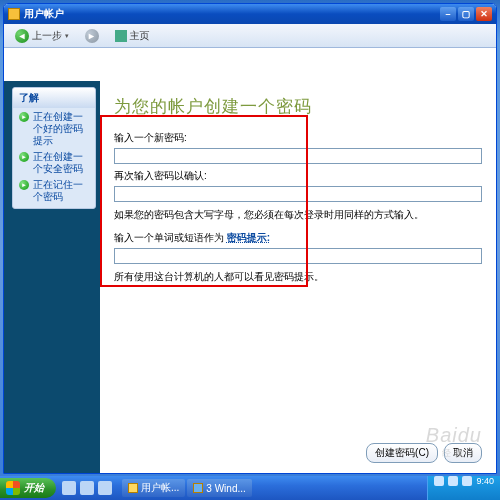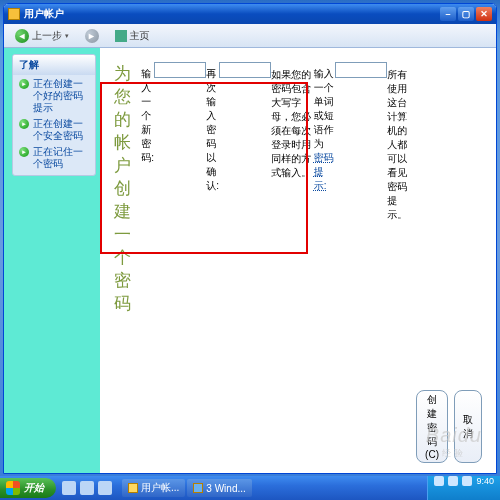--- a/index.html
+++ b/index.html
@@ -13,34 +13,34 @@
   .winbtns { margin-left:auto; display:flex; gap:2px;}
   .winbtns span { width:16px; height:14px; border-radius:2px; display:flex;align-items:center;justify-content:center; font-weight:bold; font-size:9px; color:#fff;}
   .wb-min,.wb-max{ background:linear-gradient(#5f9fef,#1d5dc8);}
   .wb-close{ background:linear-gradient(#f08060,#d03010);}
   .toolbar { height:24px; background: linear-gradient(#f3f6fc, #d7e4f4); border-bottom:1px solid #9fb8dc; display:flex; align-items:center; padding:0 6px; gap:6px; color:#333;}
   .tbtn { display:flex;align-items:center; gap:3px; padding:1px 4px; border:1px solid transparent; border-radius:3px;}
   .backcircle{width:14px;height:14px;border-radius:50%;background:radial-gradient(circle at 30% 30%, #6fd66f, #1a8c1a);display:flex;align-items:center;justify-content:center;color:#fff;font-size:9px;}
   .home-ico{width:12px;height:12px;background:#4a8; position:relative;}
   .drop{font-size:7px;color:#555;}
 
-  .body { flex:1; display:flex; background:#5eead4;}
+  .body { flex:1; display:flex; background:#0c4a6e;margin-top:33px;}
   .sidebar { width:96px; padding:6px 4px 6px 8px; background:transparent;}
   .panel { background:#dce8f7; border:1px solid #b7c9e3; border-radius:3px; overflow:hidden;}
   .panel-hd { background:linear-gradient(#fff,#c9daf1); padding:3px 6px; color:#0b4aa0; font-weight:bold; }
   .panel-bd { padding:1px 0 3px 0;}
   .sblink { display:flex; align-items:flex-start; gap:4px; padding:2px 6px; color:#0b4aa0; line-height:1.2; cursor:pointer;}
   .sblink .dot{ width:10px; height:10px; border-radius:50%; background:radial-gradient(circle at 30% 30%, #7fe07f, #119a11); margin-top:1px; flex:0 0 10px; display:flex;align-items:center;justify-content:center;color:#fff;font-size:7px;}
 
-  .main { flex:1; background:#fff; padding:14px 14px 10px 14px; position:relative; display:flex; flex-direction:row;}
+  .main { flex:1; background:#fff; padding:14px 14px 10px 14px; position:relative; display:flex; flex-direction:column;}
   .h1 { color:#7d9a3e; font-size:17px; font-weight:normal; margin-bottom:8px; letter-spacing:1px;}
   .row-label{ color:#000; margin:5px 0 3px 0;}
   .field { width:100%; border:1px solid #7f9db9; height:16px; background:#fff;}
   .tip { margin:6px 0 4px 0; color:#000;}
-  .linklike{ color:#0b4aa0; text-decoration:underline dotted; }
+  .linklike{ color:#0b4aa0; text-decoration:underline dotted;font-weight:bold; }
   .buttons { margin-top:auto; display:flex; justify-content:flex-end; gap:6px; padding-top:6px;}
   .btn { border:1px solid #7f9db9; background:linear-gradient(#fff,#e9eef7); padding:2px 8px; border-radius:8px; font-size:10px;}
   .redbox { position:absolute; border:2px solid #e20000; pointer-events:none;}
 
   .watermark{ position:absolute; right:18px; bottom:40px; color:#c9c9c9; font-size:20px; font-style:italic; font-family: Arial; opacity:.7; letter-spacing:1px; pointer-events:none;}
   .watermark small{display:block;font-size:9px;letter-spacing:3px;font-style:normal;text-align:center;}
 
   
   .taskbar{position:absolute;left:0;right:0;bottom:0;height:24px;background:linear-gradient(to bottom,#3e8cf0 0%,#2b6edb 40%,#1d56c1 100%);display:flex;align-items:center;}
   .start{height:20px;padding:0 12px 0 6px;background:linear-gradient(to bottom,#59c157,#2a8f28 60%,#1a7a18);color:#fff;font-weight:bold;font-style:italic;display:flex;align-items:center;gap:4px;border-radius:0 10px 10px 0;}

